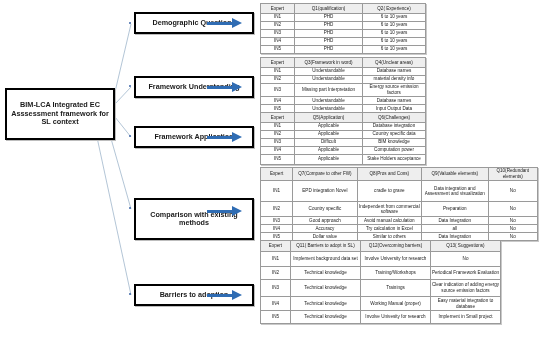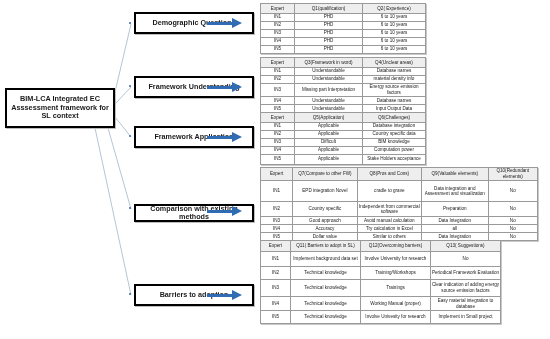--- a/index.html
+++ b/index.html
@@ -20,31 +20,31 @@
     border:2px solid #000;
     background:#fff;
     box-sizing:border-box;
     display:flex;align-items:center;justify-content:center;
     text-align:center;
     font-weight:bold;
     line-height:1.15;
     box-shadow:1px 1px 0 #bdbdbd;
   }
   .root{
-    left:5px;top:88px;width:110px;height:40px;
+    left:5px;top:88px;width:110px;height:52px;
     font-size:7.3px;padding:1px 2px;
   }
   .topic{
     font-size:7.2px;
     left:134px;width:120px;height:22px;
   }
   #topic-0{top:12px}
   #topic-1{top:76px}
   #topic-2{top:126px}
-  #topic-3{top:204px;height:18px}
+  #topic-3{top:198px;height:42px}
   #topic-4{top:284px}
 
   
   .arrow{position:absolute;height:10px;width:36px;}
   .arrow .shaft{position:absolute;left:0;top:3.6px;width:27px;height:3px;background:#2f6cb3;}
   .arrow .head{
     position:absolute;left:25px;top:0;width:0;height:0;
     border-top:5px solid transparent;border-bottom:5px solid transparent;
     border-left:10px solid #2f6cb3;
   }

